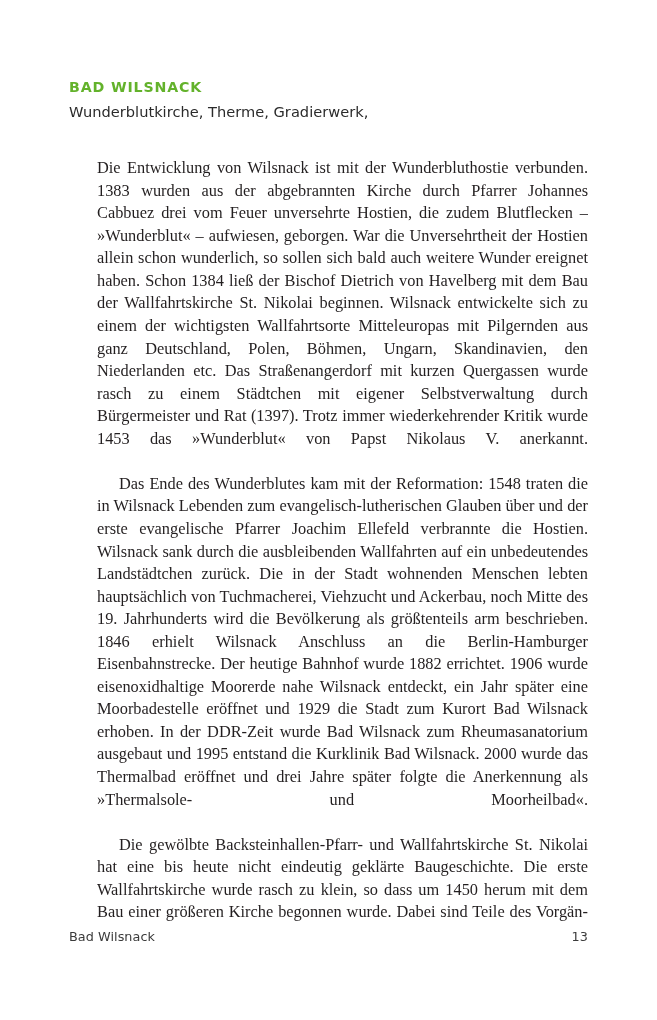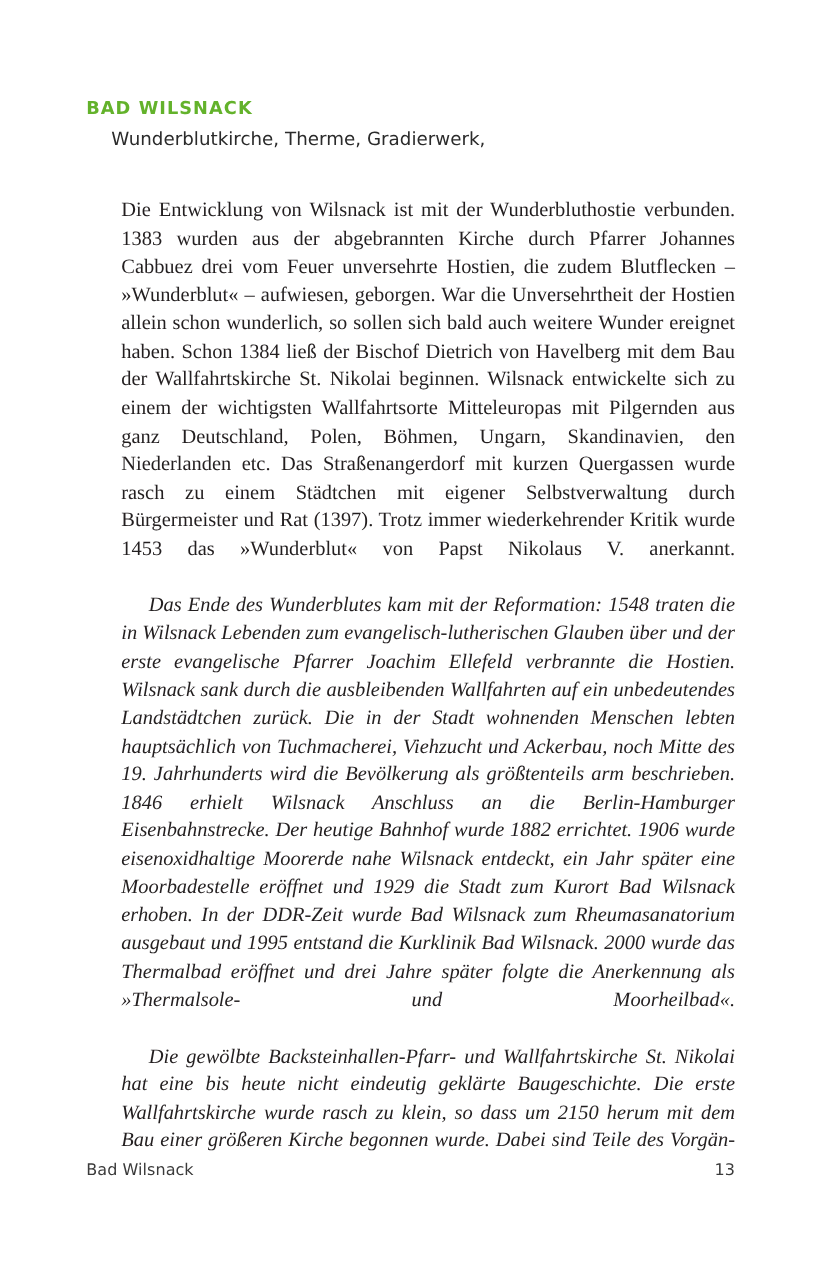--- a/index.html
+++ b/index.html
@@ -46,21 +46,20 @@
     font-family: "DejaVu Sans", "Liberation Sans", sans-serif;
     font-weight: normal;
     font-size: 14.6px;
     line-height: 23.2px;
     color: #2b2b2b;
     margin: 0;
     letter-spacing: 0.02px;
   }
   .chapter-subtitle .sub-line {
     display: block;
-    margin-left: 20px;
   }
 
   .body-text {
     margin-top: 34px;
     margin-left: 28px;
   }
 
   .body-text p {
     margin: 0;
     font-family: "Liberation Serif", serif;
@@ -69,21 +68,20 @@
     color: #231f20;
     text-align: justify;
     text-justify: inter-word;
     hyphens: manual;
     -webkit-hyphens: manual;
     text-indent: 0;
   }
 
   .body-text p + p {
     text-indent: 22px;
-    font-style: italic;
   }
 
   
   .body-text p::after {
     content: "";
     display: inline-block;
     width: 100%;
   }
 
   .footer {
@@ -117,21 +115,21 @@
 
     <h1 class="chapter-title">Bad Wilsnack</h1>
 
     <div class="chapter-subtitle">
       <span class="sub-line">Wunderblutkirche, Therme, Gradierwerk,</span>
     </div>
 
     <div class="body-text">
       <p>Die Entwicklung von Wilsnack ist mit der Wunderbluthostie verbunden. 1383 wurden aus der abgebrannten Kirche durch Pfarrer Johannes Cabbuez drei vom Feuer unversehrte Hostien, die zudem Blutflecken – »Wunderblut« – aufwiesen, geborgen. War die Unversehrtheit der Hostien allein schon wunderlich, so sollen sich bald auch weitere Wunder ereignet haben. Schon 1384 ließ der Bischof Dietrich von Havelberg mit dem Bau der Wallfahrtskirche St. Nikolai beginnen. Wilsnack entwickelte sich zu einem der wichtigsten Wallfahrtsorte Mitteleuropas mit Pilgern­den aus ganz Deutschland, Polen, Böhmen, Ungarn, Skandinavien, den Niederlanden etc. Das Straßenangerdorf mit kurzen Quergassen wurde rasch zu einem Städtchen mit eigener Selbstverwaltung durch Bürgermeister und Rat (1397). Trotz immer wiederkehrender Kritik wurde 1453 das »Wunderblut« von Papst Nikolaus V. anerkannt.</p>
       <p>Das Ende des Wunderblutes kam mit der Reformation: 1548 traten die in Wilsnack Lebenden zum evangelisch-lutherischen Glauben über und der erste evangelische Pfarrer Joachim Ellefeld verbrannte die Hostien. Wilsnack sank durch die ausbleibenden Wallfahrten auf ein unbedeutendes Landstädtchen zurück. Die in der Stadt wohnenden Menschen lebten hauptsächlich von Tuchmacherei, Viehzucht und Ackerbau, noch Mitte des 19. Jahrhunderts wird die Bevölkerung als größtenteils arm beschrieben. 1846 erhielt Wilsnack Anschluss an die Berlin-Hamburger Eisenbahnstrecke. Der heutige Bahnhof wurde 1882 errichtet. 1906 wurde eisenoxidhaltige Moorerde nahe Wilsnack entdeckt, ein Jahr später eine Moorbadestelle eröffnet und 1929 die Stadt zum Kurort Bad Wilsnack erhoben. In der DDR-Zeit wurde Bad Wilsnack zum Rheumasanatorium ausgebaut und 1995 entstand die Kurklinik Bad Wilsnack. 2000 wurde das Thermalbad eröffnet und drei Jahre später folgte die Anerkennung als »Thermalsole- und Moorheilbad«.</p>
-      <p>Die gewölbte Backsteinhallen-Pfarr- und Wallfahrtskirche St. Nikolai hat eine bis heute nicht eindeutig geklärte Baugeschichte. Die erste Wallfahrtskirche wurde rasch zu klein, so dass um 2150 herum mit dem Bau einer größeren Kirche begonnen wurde. Dabei sind Teile des Vorgän-</p>
+      <p>Die gewölbte Backsteinhallen-Pfarr- und Wallfahrtskirche St. Nikolai hat eine bis heute nicht eindeutig geklärte Baugeschichte. Die erste Wallfahrtskirche wurde rasch zu klein, so dass um 1450 herum mit dem Bau einer größeren Kirche begonnen wurde. Dabei sind Teile des Vorgän-</p>
     </div>
 
   </div>
 
   <div class="footer">
     <span class="footer-running-head">Bad Wilsnack</span>
     <span class="footer-page-number">13</span>
   </div>
 
 </div>

